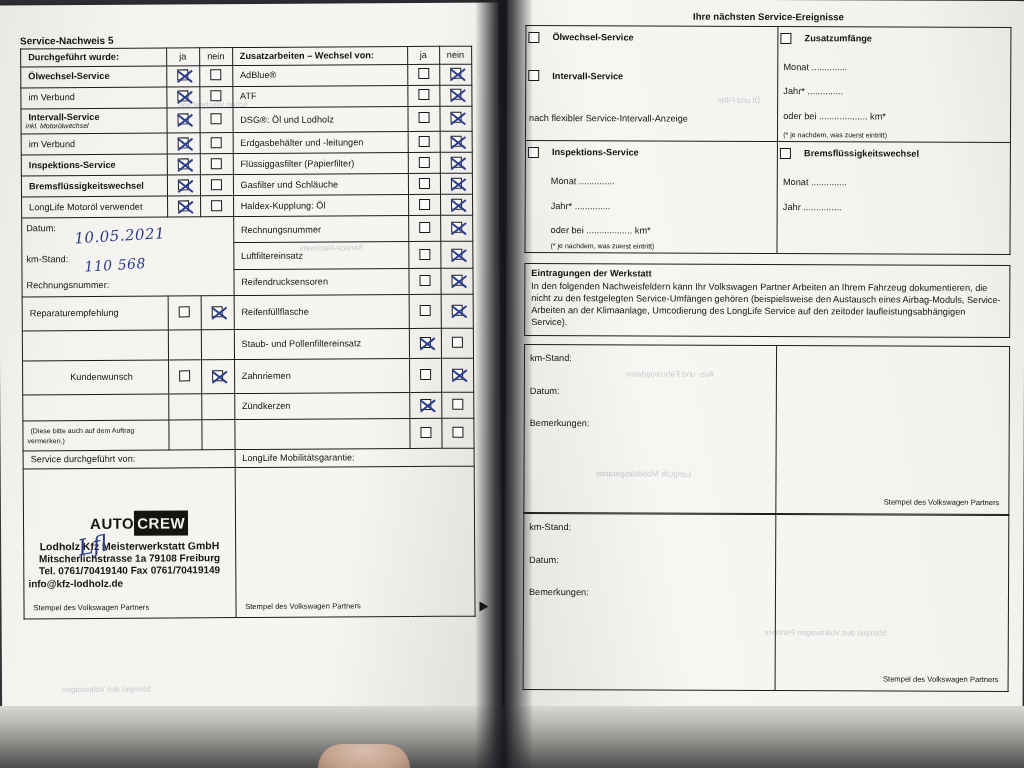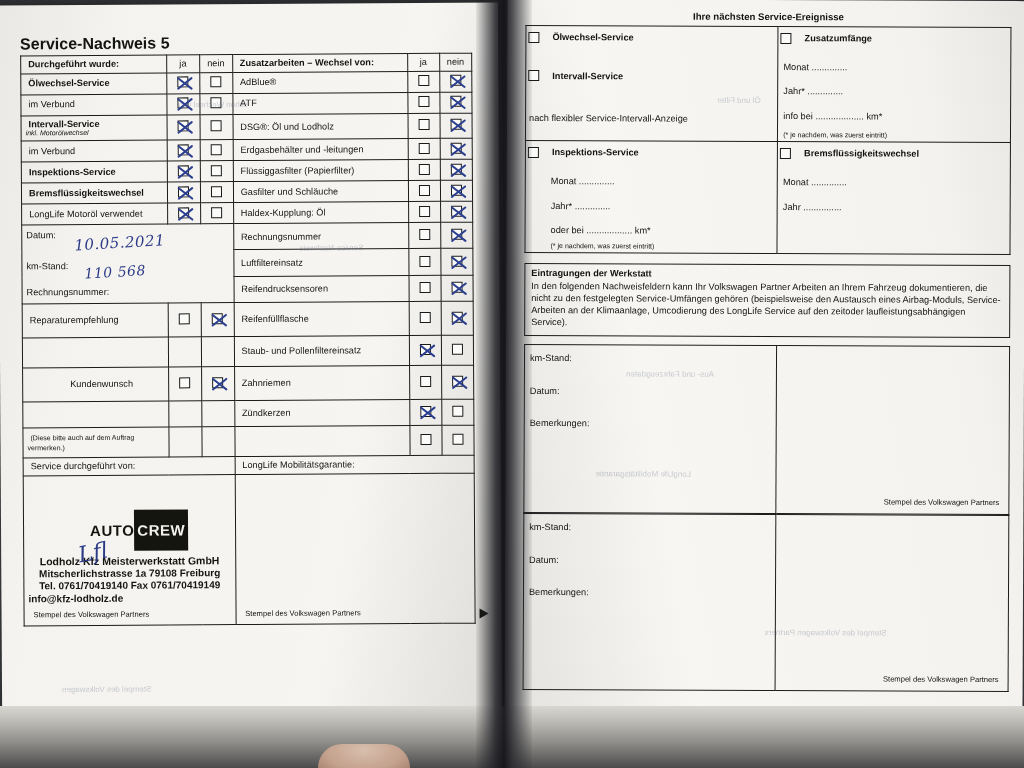--- a/index.html
+++ b/index.html
@@ -88,21 +88,21 @@
 
   .rowline { display: flex; align-items: center; }
 
   
   #left-content {
     position: absolute;
     left: 22px; top: 30px; width: 452px; height: 630px;
     font-size: 9px;
     color: #141412;
   }
-  .hdr-title { font-weight: bold; font-size: 16px; }
+  .hdr-title { font-weight: bold; font-size: 10px; }
 
   table.main { width: 100%; border-collapse: collapse; }
   table.main td { border: 1px solid #1c1c1c; }
 
   .colA { width: 146px; }
   .colB { width: 33px; }
   .colC { width: 33px; }
   .colD { width: 176px; }
   .colE { width: 32px; }
   .colF { width: 32px; }
@@ -127,21 +127,21 @@
     font-weight: bold;
     font-size: 15px;
     letter-spacing: 0.5px;
     color: #15150f;
     font-family: "Liberation Sans", sans-serif;
   }
   .crewbox {
     display: inline-block;
     background: #15150f;
     color: #f2f1ee;
-    padding: 12px 3px;
+    padding: 4px 3px;
   }
   .addr { font-size: 10.5px; font-weight: bold; line-height: 1.25; color: #15150f;}
   .addr2 { font-size: 10px; font-weight: bold; line-height: 1.25;}
   .sig {
     position: absolute;
     left: 54px; top: 64px;
     font-family: "DejaVu Serif", serif;
     font-style: italic;
     font-size: 22px;
     color: #2b3a86;
@@ -402,21 +402,21 @@
             </div>
             <div class="cell" style="margin-top:26px;">nach flexibler Service-Intervall-Anzeige</div>
           </td>
           <td style="width:48%;" class="pad">
             <div class="rowline" style="padding:4px 2px;">
               <span class="cb"></span>
               <span class="cell b" style="margin-left:10px;">Zusatzumfänge</span>
             </div>
             <div class="cell" style="margin:10px 0 0 2px;">Monat ..............</div>
             <div class="cell" style="margin:10px 0 0 2px;">Jahr* ..............</div>
-            <div class="cell" style="margin:10px 0 0 2px;">info bei ................... km*</div>
+            <div class="cell" style="margin:10px 0 0 2px;">oder bei ................... km*</div>
             <div class="cell tiny" style="margin:6px 0 0 2px;">(* je nachdem, was zuerst eintritt)</div>
           </td>
         </tr>
         <tr>
           <td class="pad" style="height:108px;">
             <div class="rowline" style="padding:4px 2px;">
               <span class="cb"></span>
               <span class="cell b" style="margin-left:10px;">Inspektions-Service</span>
             </div>
             <div class="cell" style="margin:10px 0 0 22px;">Monat ..............</div>

